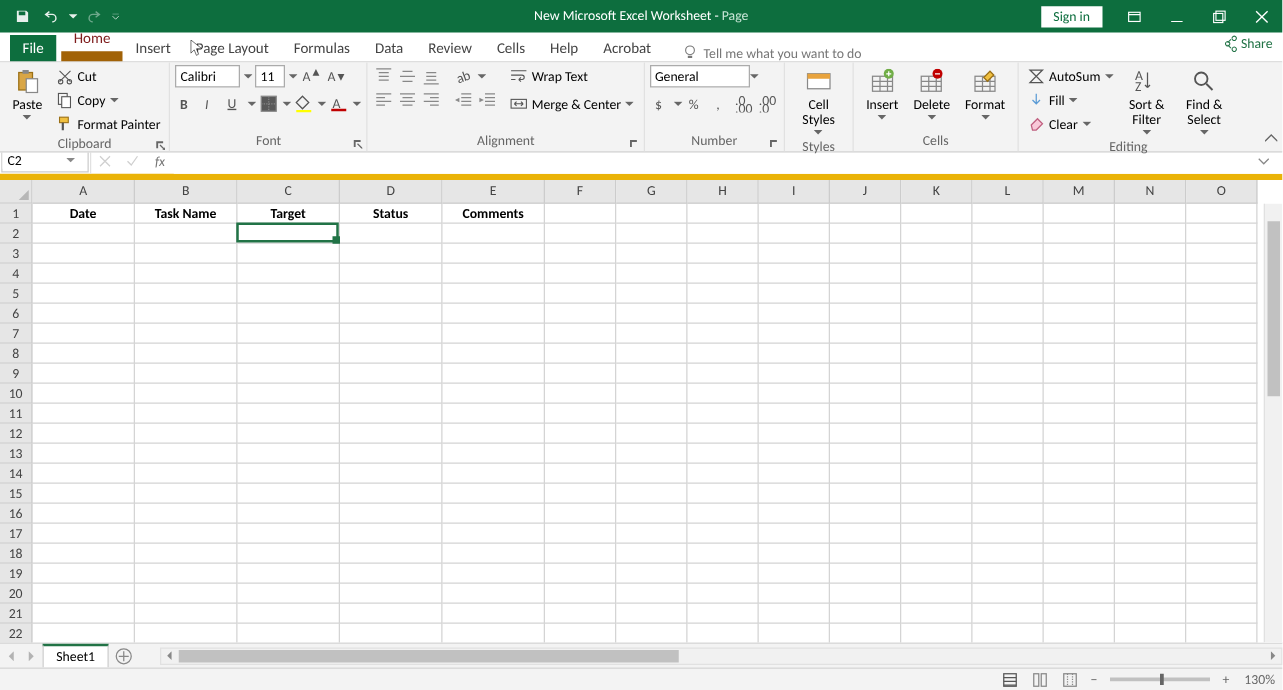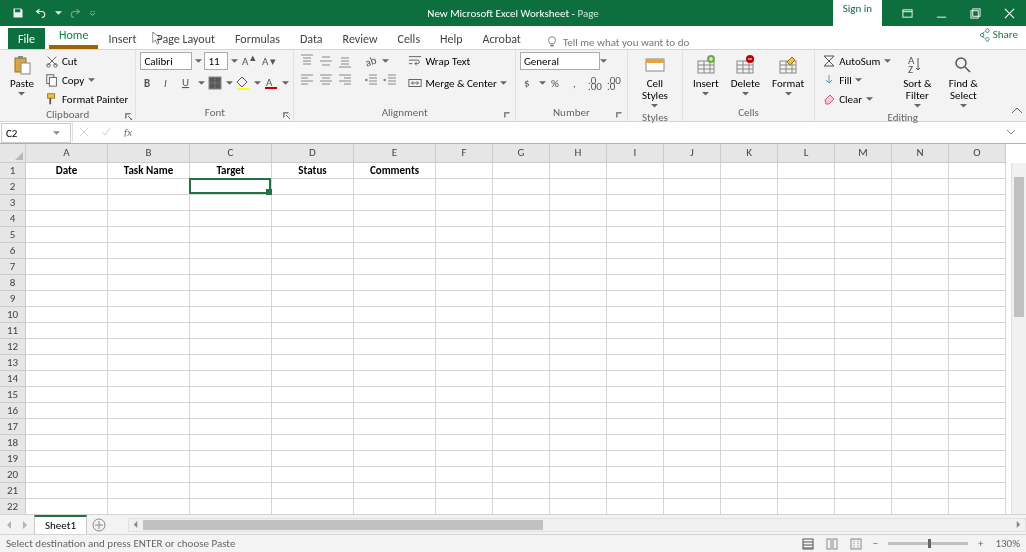--- a/index.html
+++ b/index.html
@@ -5,30 +5,30 @@
 *{box-sizing:border-box;margin:0;padding:0;font-family:"Segoe UI",Calibri,sans-serif;font-size:11px;user-select:none}
 body{width:1026px;height:552px;overflow:hidden;background:#fff;display:flex;flex-direction:column}
 
 
 .titlebar{height:26px;background:#0d6e3e;display:flex;align-items:center;color:#fff;position:relative}
 .qat{display:flex;align-items:center;gap:3px;padding-left:8px}
 .qat-btn{width:20px;height:20px;display:flex;align-items:center;justify-content:center;color:#fff;opacity:.9}
 .qat-btn svg{width:12px;height:12px}
 .title{position:absolute;left:50%;transform:translateX(-50%);font-size:12px}
 .title .app{color:#c8e5d6}
-.titleright{margin-left:auto;display:flex;height:100%}
+.titleright{margin-left:auto;display:flex;align-items:center;height:100%}
 .signin{background:#fff;color:#0d6e3e;font-size:11px;padding:2px 10px;margin-right:8px}
 .winbtn{width:34px;height:26px;display:flex;align-items:center;justify-content:center;color:#fff}
 .winbtn svg{width:11px;height:11px}
 
 
 .tabs{height:24px;display:flex;align-items:flex-end;padding-left:8px;border-bottom:1px solid #d4d4d4;position:relative}
 .tab{padding:4px 10px 3px;font-size:12px;color:#444;cursor:pointer}
 .tab.file{background:#0d6e3e;color:#fff;margin-right:4px}
-.tab.active{color:#15803d;border-bottom:4px solid #a16207}
+.tab.active{color:#7f1d1d;border-bottom:8px solid #a16207}
 .tellme{display:flex;align-items:center;margin-left:14px;color:#777}
 .tellme svg{width:14px;height:14px;margin-right:4px;fill:#777}
 .share{position:absolute;right:8px;top:2px;display:flex;align-items:flex-start;color:#217346;gap:3px}
 .share svg{width:14px;height:14px;fill:#217346}
 .cursor-ptr{position:absolute;left:152px;top:6px;width:12px;height:14px;pointer-events:none}
 
 
 .ribbon{height:72px;background:#f3f3f3;border-bottom:1px solid #d4d4d4;display:flex;position:relative}
 .group{border-right:1px solid #e1e1e1;display:flex;flex-direction:column;padding:2px 4px 1px}
 .group-body{flex:1;display:flex;align-items:flex-start}
@@ -45,21 +45,21 @@
 .dd svg{width:7px;height:5px}
 input.rb{border:1px solid #ababab;height:18px;padding:0 3px;font-size:11px;background:#fff}
 .alignbtns{display:flex;flex-direction:column;gap:1px}
 .arow{display:flex;gap:1px}
 .abtn{width:18px;height:18px;display:flex;align-items:center;justify-content:center}
 .abtn svg{width:14px;height:14px;fill:#595959}
 .collapse{position:absolute;right:4px;bottom:2px}
 .collapse svg{width:10px;height:10px}
 
 
-.formula{height:22px;border-bottom:1px solid #eab308;display:flex;align-items:flex-start}
+.formula{height:22px;border-bottom:5px solid #eab308;display:flex;align-items:flex-end}
 .namebox{width:70px;height:20px;border:1px solid #ccc;margin:1px;display:flex;align-items:center}
 .namebox input{border:none;width:50px;padding-left:4px;font-size:11px}
 .fxarea{display:flex;align-items:center;border-left:1px solid #e1e1e1;height:20px}
 .fxbtn{width:22px;height:20px;display:flex;align-items:center;justify-content:center;color:#aaa}
 .fxbtn svg{width:12px;height:12px}
 .fxlabel{font-style:italic;font-size:11px;color:#777;margin:0 2px}
 .fxinput{flex:1;border:none;height:18px;padding-left:6px}
 .formula .expand{position:absolute;right:4px}
 
 
@@ -1102,21 +1102,20 @@
     <div class="thumb"></div>
     <div class="ar" style="right:0">
         <svg viewBox="0 0 8 8" width="7">
           <path d="M2 0l4 4-4 4z" fill="#888"></path>
         </svg>
       </div>
   </div>
 </div>
 
 <div class="status">
-  <span>Select destination and press ENTER or choose Paste</span>
   <div class="right">
     <div class="viewbtn">
         <svg viewBox="0 0 12 12">
           <rect x="1" y="1" width="10" height="10" fill="none" stroke="#555"></rect>
           <path d="M1 4h10M1 7h10M1 10h10" stroke="#555"></path>
         </svg>
       </div>
     <div class="viewbtn">
         <svg viewBox="0 0 12 12">
           <rect x="1" y="1" width="4" height="10" fill="none" stroke="#888"></rect>

